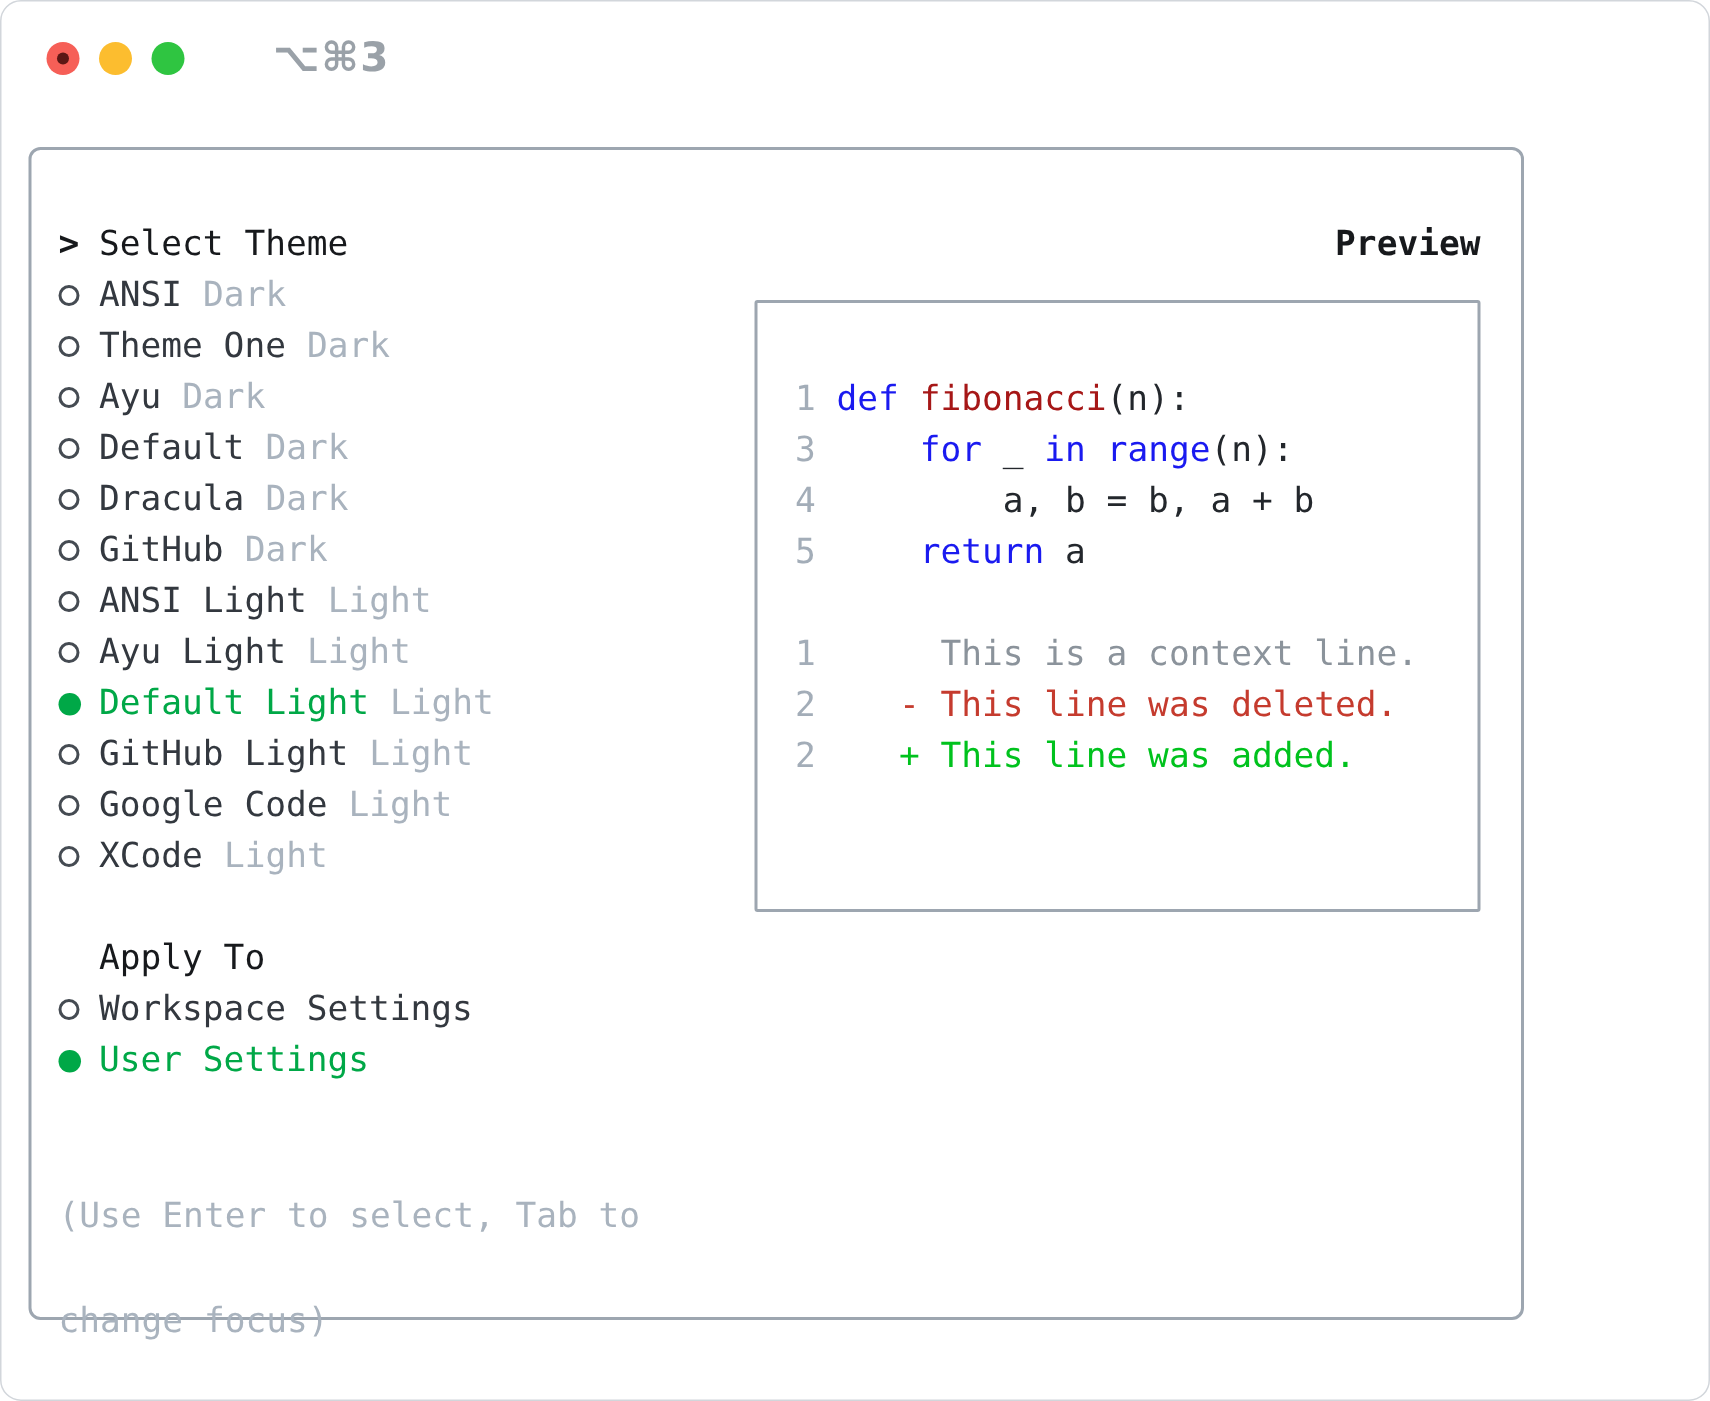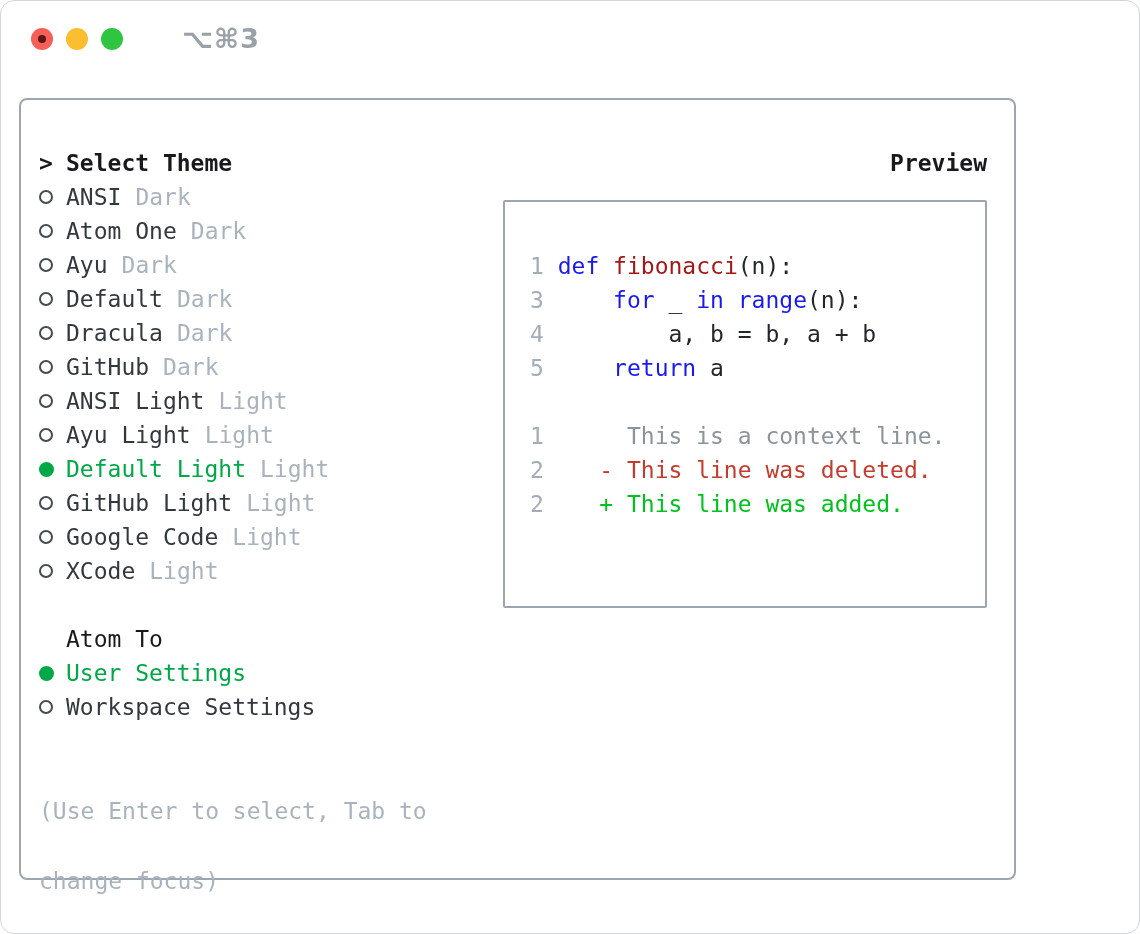--- a/index.html
+++ b/index.html
@@ -36,21 +36,21 @@
     border:2px solid var(--border_gray);
     border-radius:8px;
     padding:46px 0 0 18px;
     font-size:23px;
   }
   .row{display:flex;align-items:center;height:34px;}
   .marker{width:27px;flex:none;display:flex;align-items:center;}
   .prompt{font-weight:bold;color:var(--heading_black);}
   .ring{width:14px;height:14px;box-sizing:border-box;border:2px solid #454b52;border-radius:50%;}
   .dotfill{width:15px;height:15px;border-radius:50%;background:var(--accent_green);}
-  .title{font-weight:bold;color:var(--heading_black);}
+  .title{font-weight:normal;color:var(--heading_black);}
   .name{color:var(--name_dark);}
   .name.sel{color:var(--accent_green);}
   .variant{color:var(--muted_gray);margin-left:14px;}
   .subtitle{color:var(--heading_black);}
   .spacer{height:34px;}
   .help div{height:34px;line-height:34px;color:var(--muted_gray);white-space:pre;margin-top:36px;}
   
   .right{position:absolute;left:482px;top:46px;}
   .preview-title{height:34px;line-height:34px;font-weight:bold;color:var(--heading_black);text-align:right;}
   .preview-box{
@@ -98,21 +98,21 @@
             <span class="marker">
               <span class="ring"></span>
             </span>
             <span class="name">ANSI</span>
             <span class="variant">Dark</span>
           </div>
           <div class="row">
             <span class="marker">
               <span class="ring"></span>
             </span>
-            <span class="name">Atom One</span>
+            <span class="name">Theme One</span>
             <span class="variant">Dark</span>
           </div>
           <div class="row">
             <span class="marker">
               <span class="ring"></span>
             </span>
             <span class="name">Ayu</span>
             <span class="variant">Dark</span>
           </div>
           <div class="row">
@@ -177,35 +177,35 @@
             </span>
             <span class="name">XCode</span>
             <span class="variant">Light</span>
           </div>
         </div>
 
       <div class="spacer"></div>
 
       <div class="row">
         <span class="marker"></span>
-        <span class="subtitle">Atom To</span>
+        <span class="subtitle">Apply To</span>
       </div>
 
       <div id="apply-list">
           <div class="row">
             <span class="marker">
+              <span class="ring"></span>
+            </span>
+            <span class="name">Workspace Settings</span>
+          </div>
+          <div class="row">
+            <span class="marker">
               <span class="dotfill"></span>
             </span>
             <span class="name sel">User Settings</span>
-          </div>
-          <div class="row">
-            <span class="marker">
-              <span class="ring"></span>
-            </span>
-            <span class="name">Workspace Settings</span>
           </div>
         </div>
 
       <div class="spacer"></div>
 
       <div class="help" id="help">
           <div>(Use Enter to select, Tab to</div>
           <div>change focus)</div>
         </div>
     </div>

